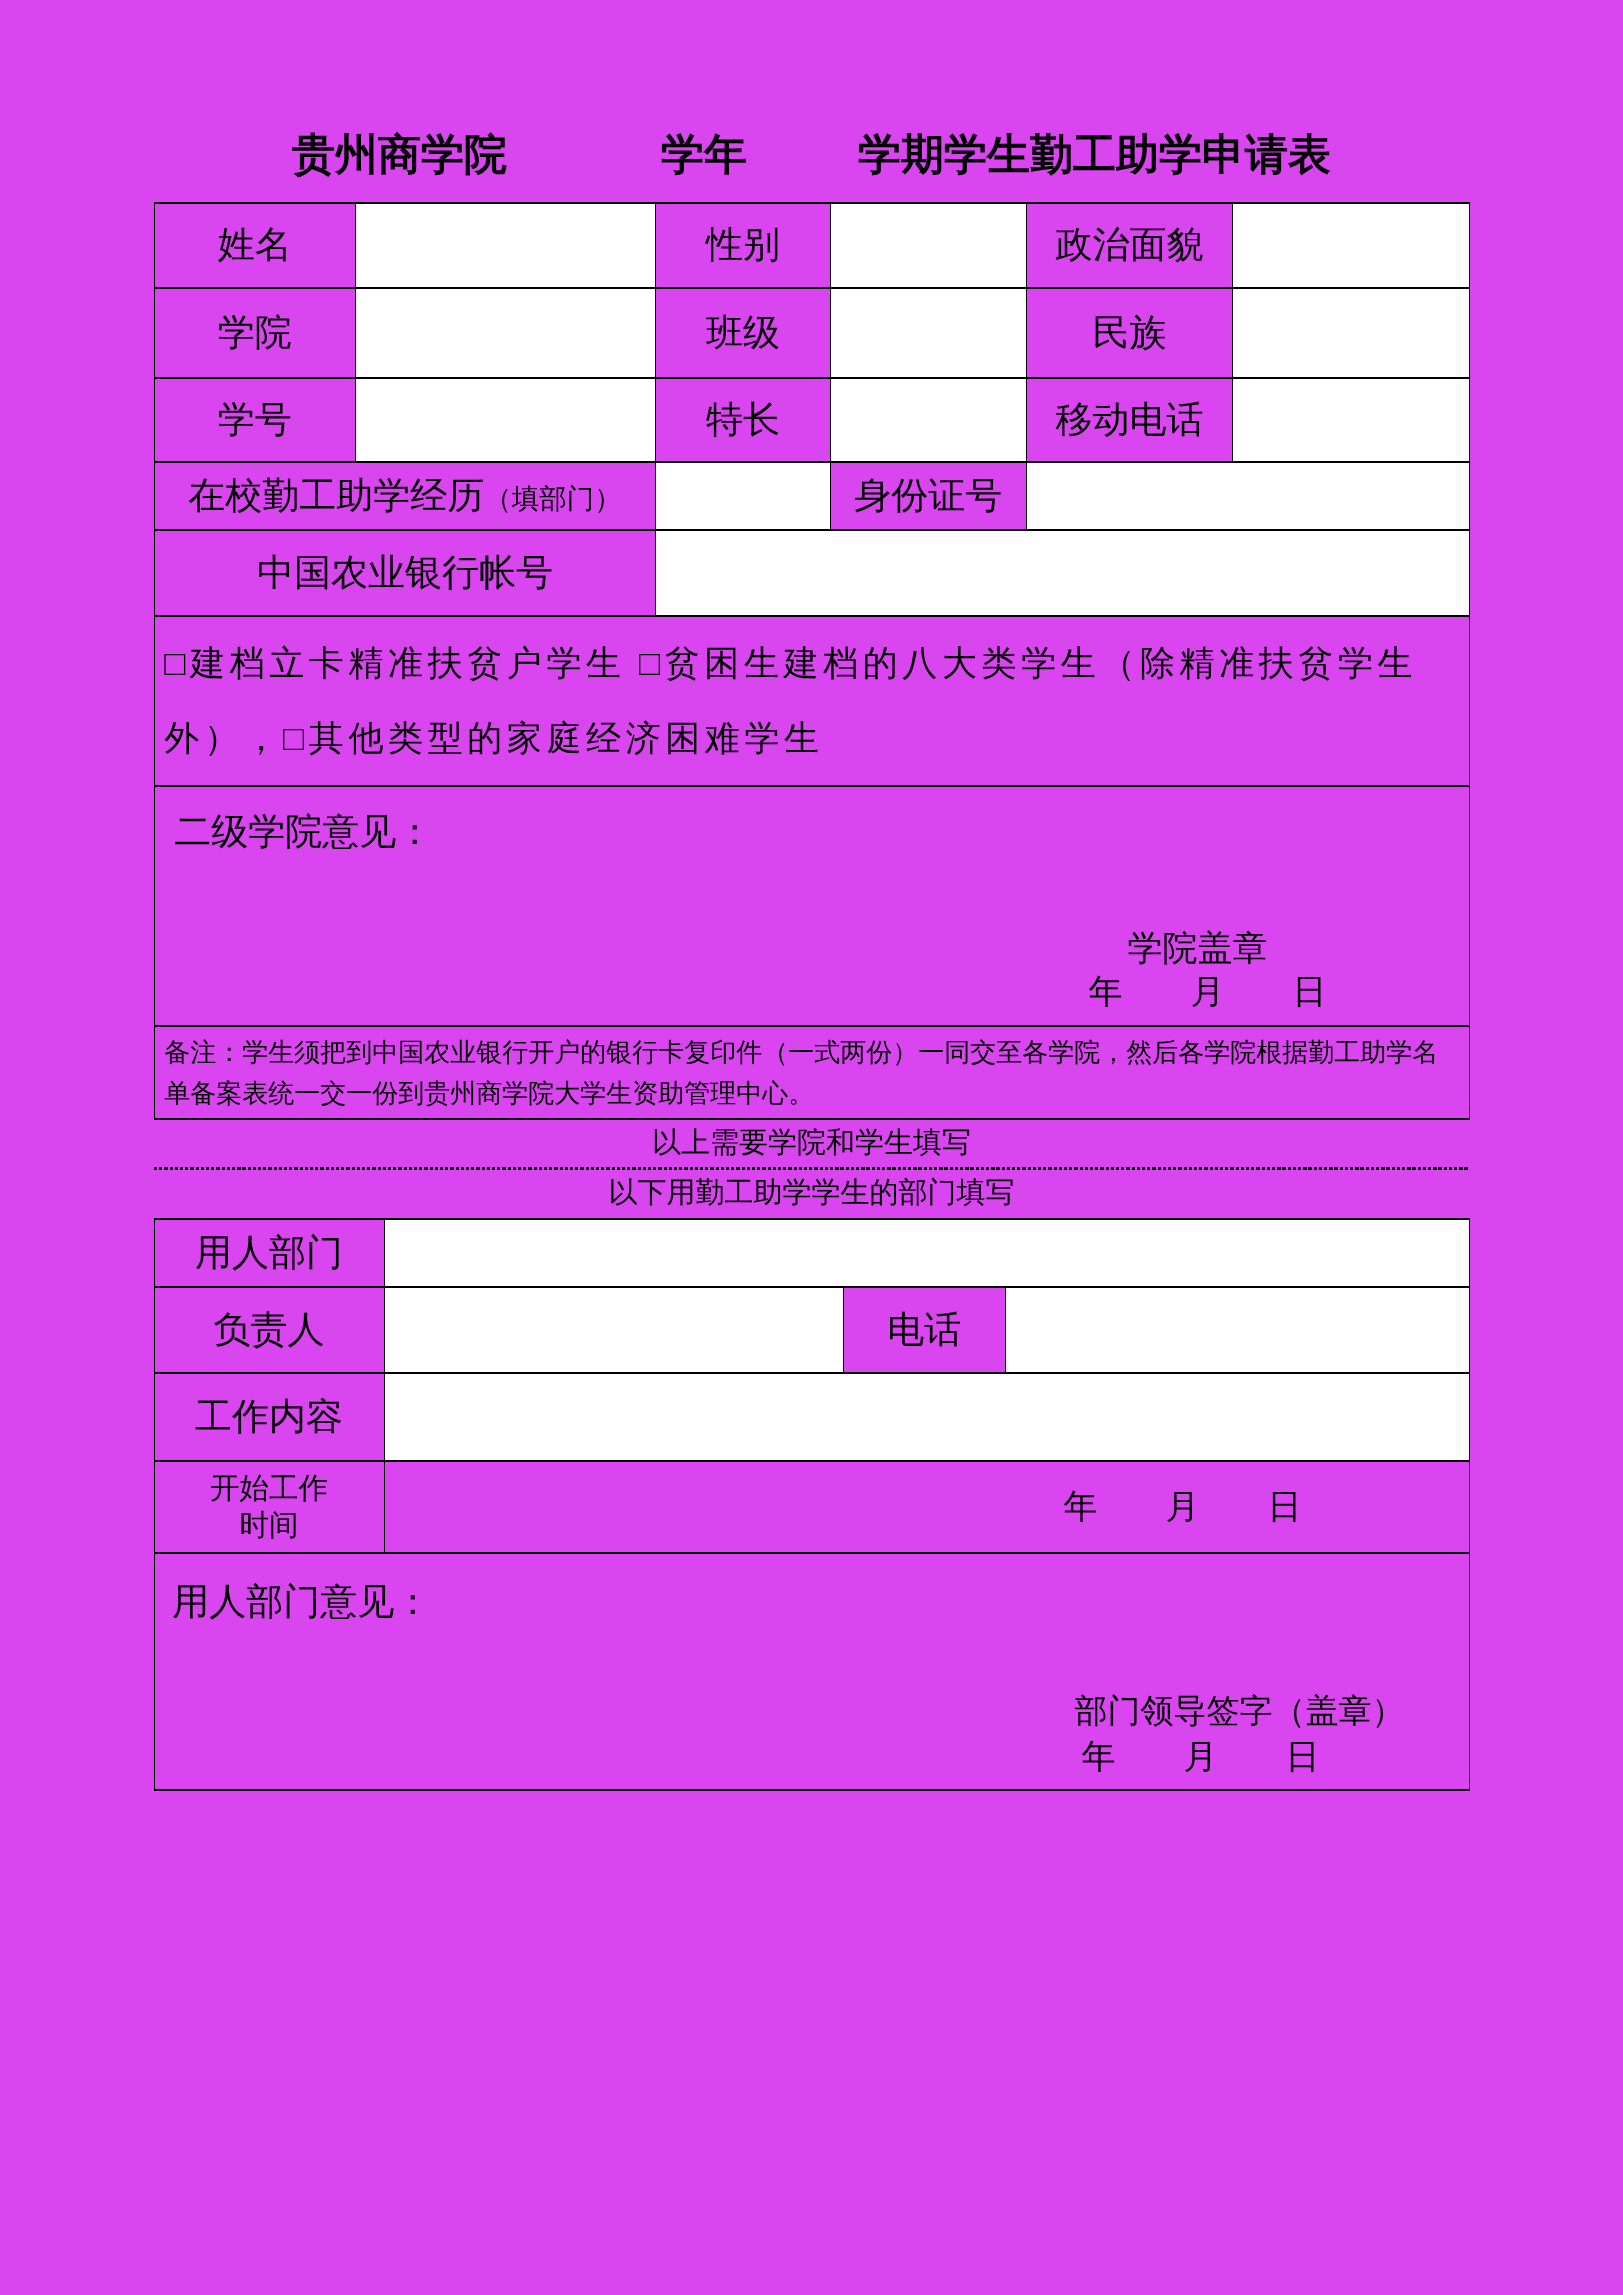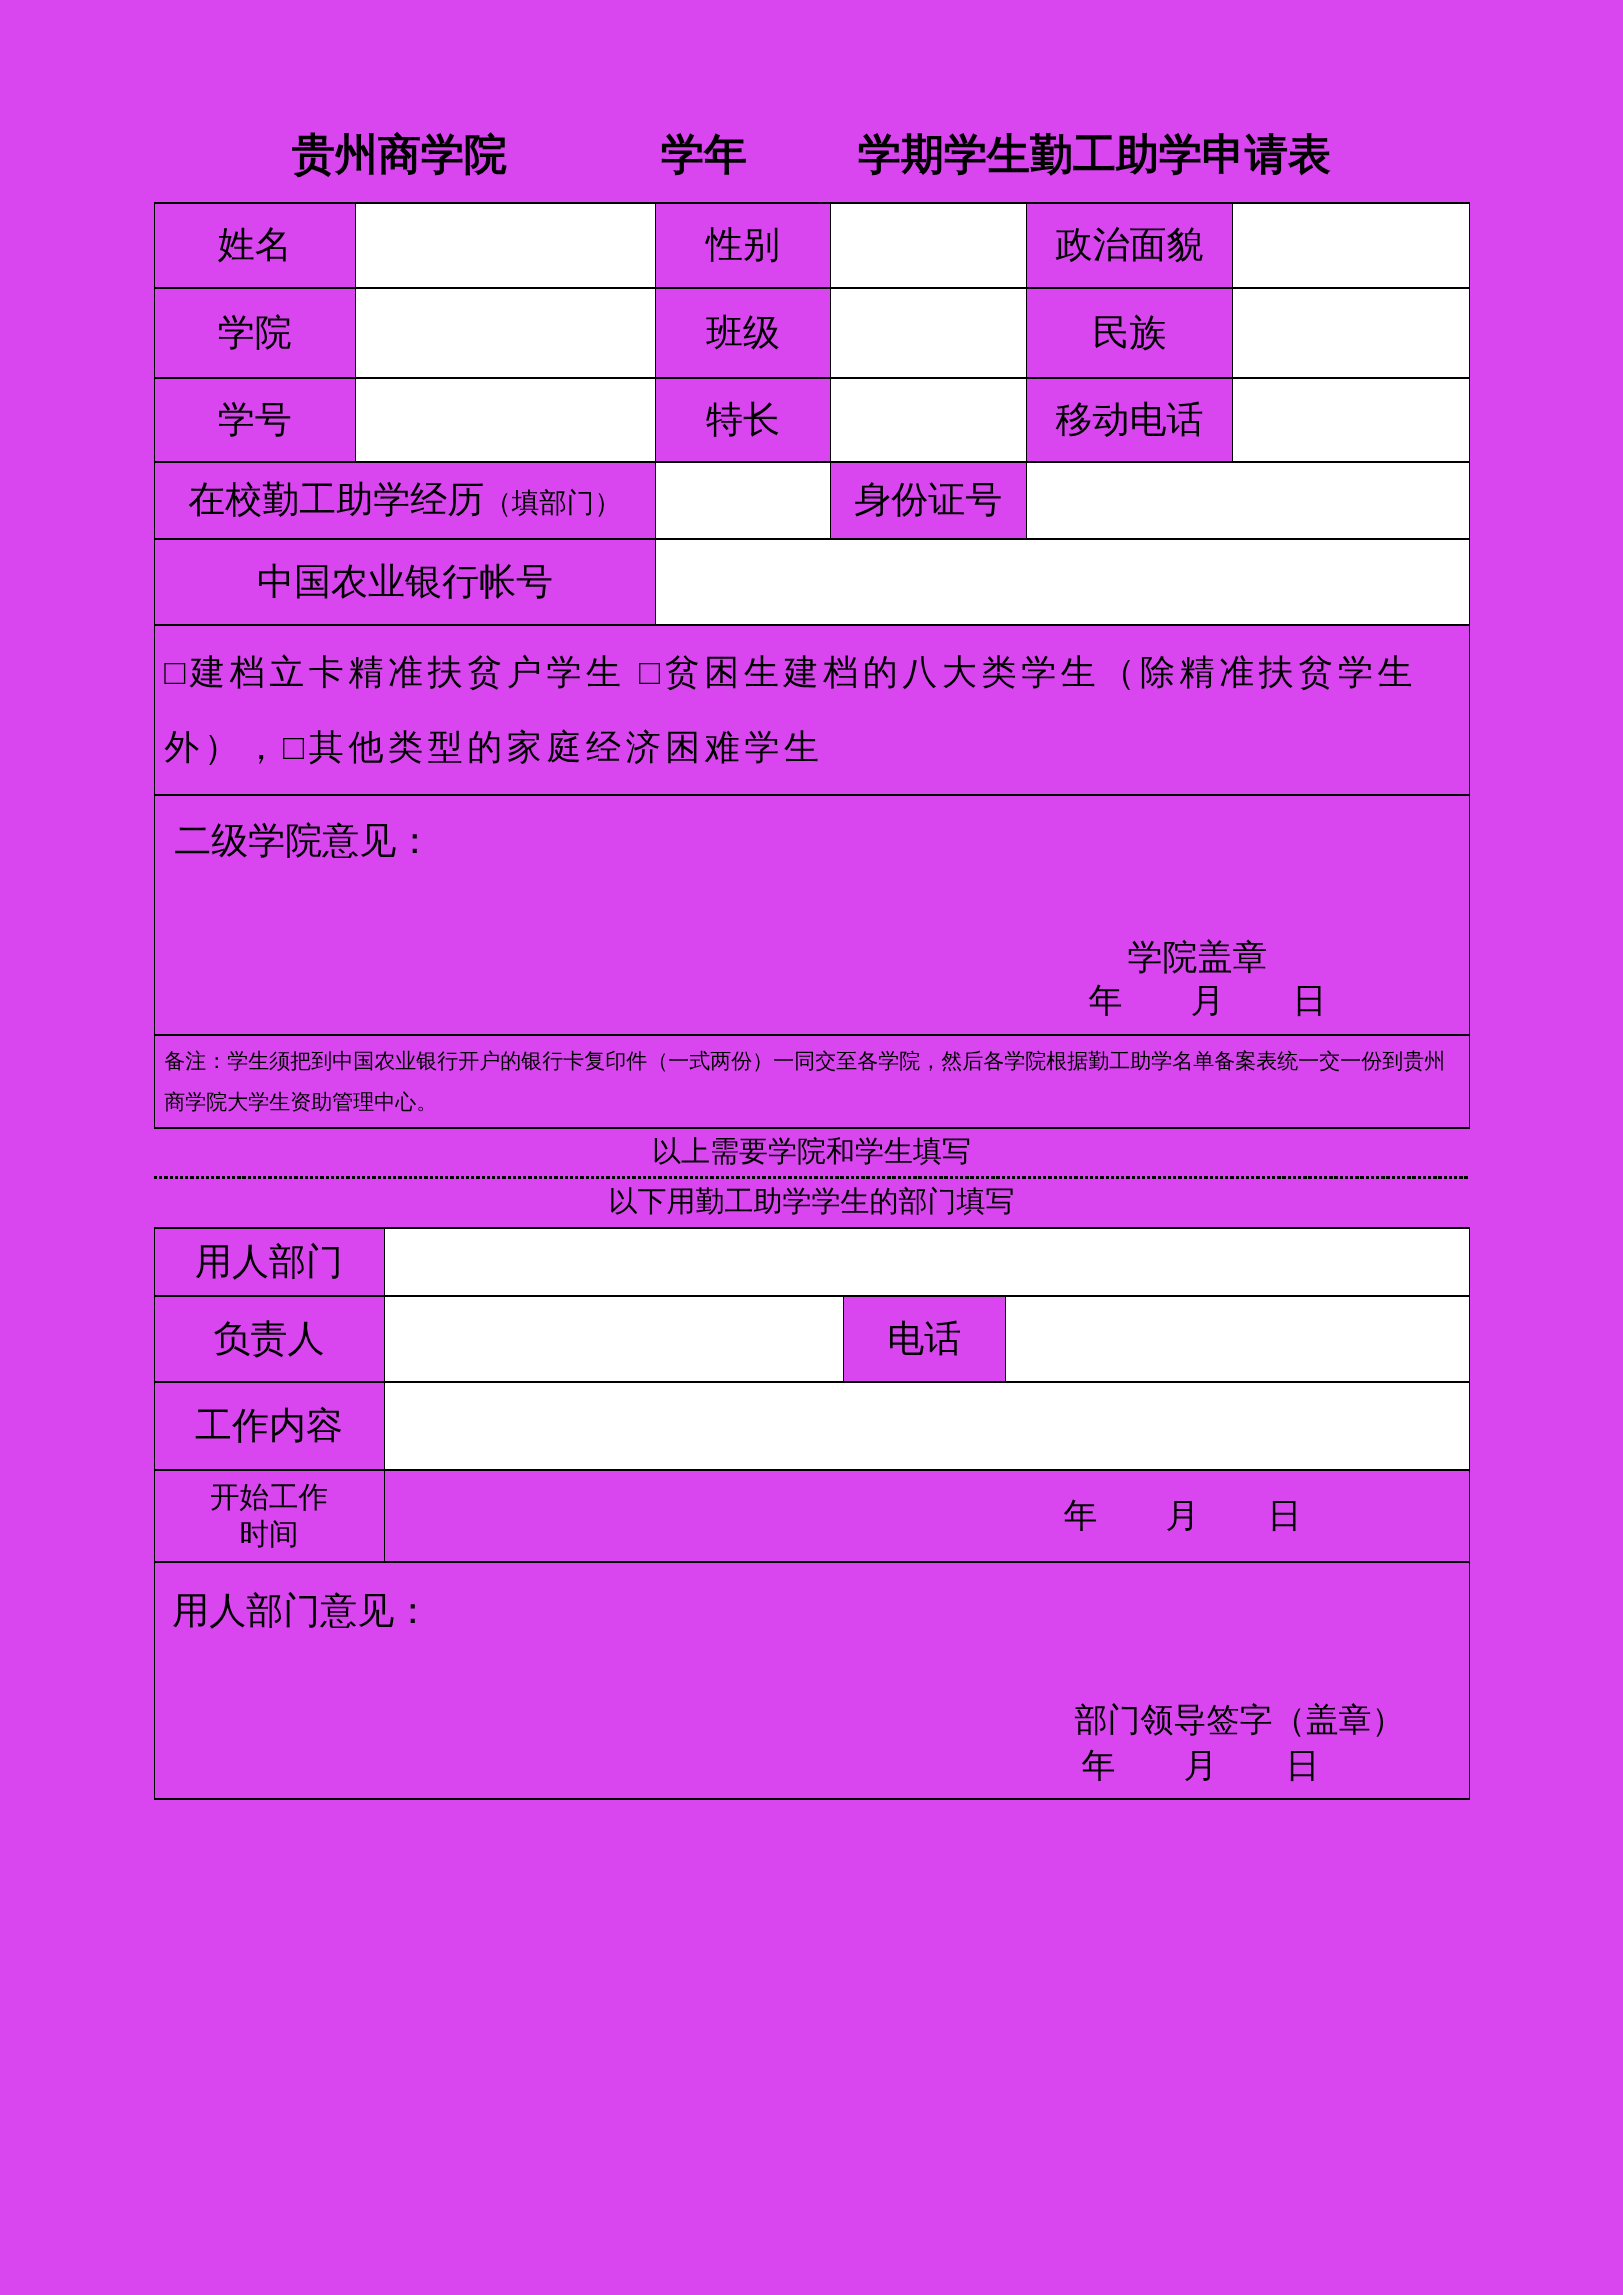--- a/index.html
+++ b/index.html
@@ -55,21 +55,21 @@
     font-size: 37px;
   }
   td.blank { background: #ffffff; }
 
   .paren-small { font-size: 27.5px; }
 
   
   tr.t1r1 { height: 85px; }
   tr.t1r2 { height: 90px; }
   tr.t1r3 { height: 84px; }
-  tr.t1r4 { height: 77px; }
+  tr.t1r4 { height: 68px; }
   tr.t1r5 { height: 86px; }
   tr.t1r6 { height: 170px; }
   tr.t1r7 { height: 219px; }
   tr.t1r8 { height: 90px; }
 
   td.checkbox-cell {
     vertical-align: middle;
     text-align: left;
     font-size: 35px;
     letter-spacing: 4.6px;
@@ -79,21 +79,21 @@
 
   td.opinion-cell { vertical-align: top; }
   .opinion-inner { padding: 17px 13px 6.5px 11.8px; }
   .opinion-label { font-size: 37px; line-height: 39px; text-align: left; }
   .stamp-line { margin-top: 80px; text-align: right; padding-right: 180px; font-size: 35px; line-height: 36px; }
   .date-line  { margin-top: 7.9px;  text-align: right; padding-right: 121px; font-size: 34px; line-height: 36px; }
 
   td.remark-cell {
     vertical-align: top;
     text-align: left;
-    font-size: 21px;
+    font-size: 26px;
     line-height: 41px;
     padding: 4.6px 9.8px !important;
   }
 
   
   .section-note {
     text-align: center;
     font-size: 29px;
     line-height: 34px;
   }

